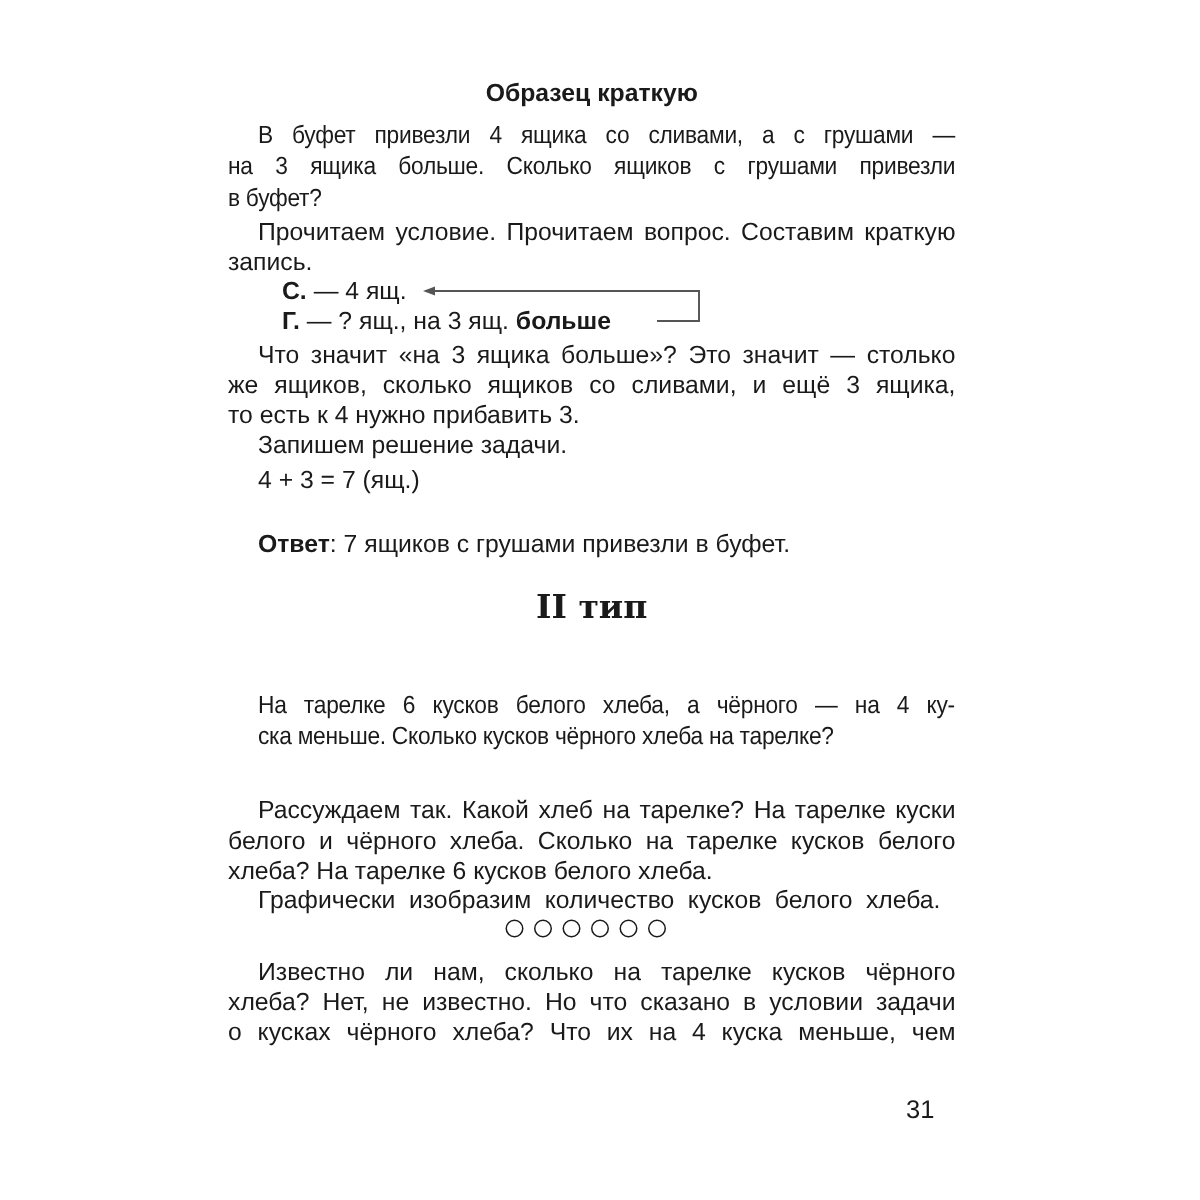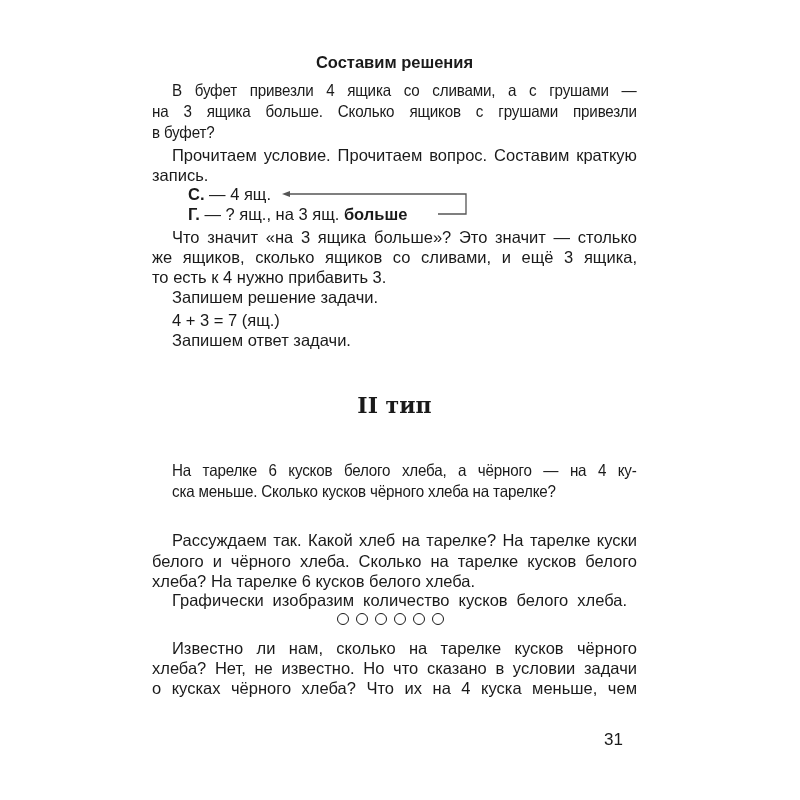--- a/index.html
+++ b/index.html
@@ -20,21 +20,21 @@
   .circles { position: absolute; left: 185px; top: 613px; display: flex; gap: 7px; }
   .circle { width: 10px; height: 10px; border: 1.6px solid #1a1a1a; border-radius: 50%; }
   .pagenum { position: absolute; left: 452px; top: 730px; font-size: 17px; }
   svg.arrow { position: absolute; left: 0; top: 0; overflow: visible; }
 </style>
 </head>
 <body>
 
 <div class="page">
 
-  <div class="line sans bold center" style="top:52px;">Составим решения</div>
+  <div class="line sans bold center" style="top:52px;">Образец краткую</div>
 
   <div>
     <div class="line cond narrow ind just" style="top:80px;">В буфет привезли 4 ящика со сливами, а с грушами —</div>
     <div class="line cond narrow just" style="top:101px;">на 3 ящика больше. Сколько ящиков с грушами привезли</div>
     <div class="line cond narrow" style="top:122px;">в буфет?</div>
   </div>
 
   <div>
     <div class="line sans ind just" style="top:145px;">Прочитаем условие. Прочитаем вопрос. Составим краткую</div>
     <div class="line sans" style="top:165px;">запись.</div>
@@ -54,21 +54,23 @@
   </div>
 
   <div>
     <div class="line sans ind just" style="top:227px;">Что значит «на 3 ящика больше»? Это значит — столько</div>
     <div class="line sans just" style="top:247px;">же ящиков, сколько ящиков со сливами, и ещё 3 ящика,</div>
     <div class="line sans" style="top:267px;">то есть к 4 нужно прибавить 3.</div>
   </div>
 
   <div class="line sans ind" style="top:287px;">Запишем решение задачи.</div>
   <div class="line sans ind" style="top:310px;">4 + 3 = 7 (ящ.)</div>
-  <div class="line sans ind" style="top:330px;">Запишем ответ задачи.</div>
+  <div class="line sans ind" style="top:353px;">
+    <span class="bold">Ответ</span><span>: 7 ящиков с грушами привезли в буфет.</span>
+  </div>
 
   <div class="line h-serif center" style="top:392px;">II тип</div>
 
   <div>
     <div class="line cond narrow ind just" style="top:460px;">На тарелке 6 кусков белого хлеба, а чёрного — на 4 ку-</div>
     <div class="line cond narrow ind" style="top:481px;">ска меньше. Сколько кусков чёрного хлеба на тарелке?</div>
   </div>
 
 
   <div>

